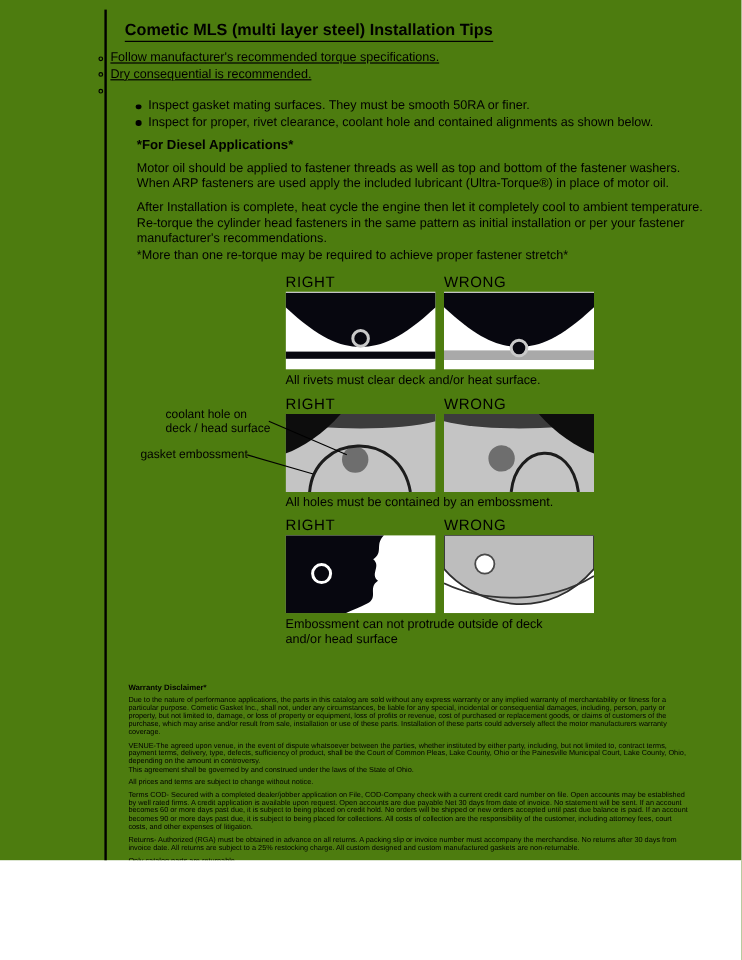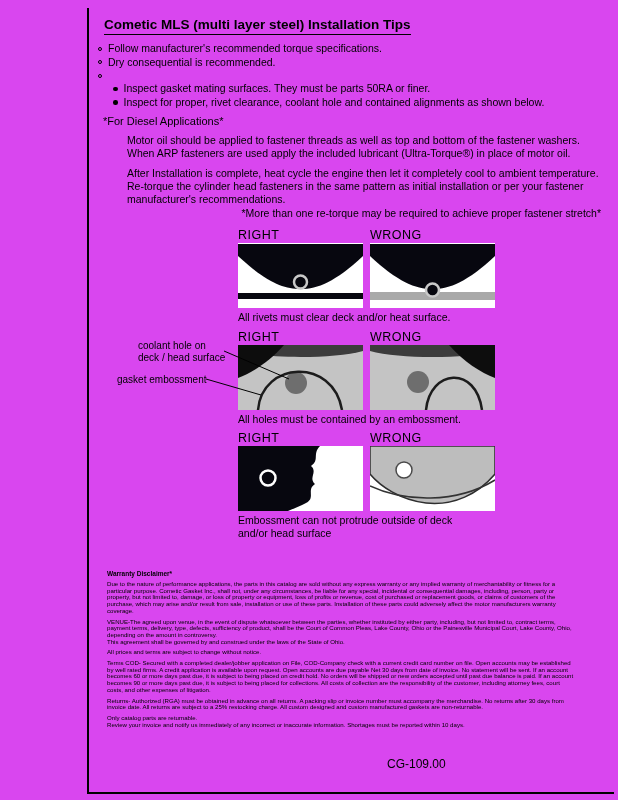--- a/index.html
+++ b/index.html
@@ -1,41 +1,41 @@
 <!DOCTYPE html>
 <html><head>
 <meta charset="utf-8">
 <style>
   * { margin:0; padding:0; box-sizing:border-box; }
   html,body { background:#ffffff; }
   .page {
-    position:relative; width:618px; height:800px; background:#d946ef;
+    position:relative; width:618px; height:717px; background:#4d7c0f;
     font-family:"Liberation Sans", sans-serif; color:#000; overflow:hidden;padding-left:12px;
   }
   .abs { position:absolute; }
 
   .left-rule  { left:87px; top:8px; width:2px; height:786px; background:#000; }
   .bottom-rule{ left:87px; top:792px; width:527px; height:2px; background:#000; }
 
   .title {
     left:104px; top:17px; font-size:13.5px; font-weight:bold;
     border-bottom:1.5px solid #000; padding-bottom:2px; display:inline-block;
   }
 
-  .bullet-list { left:98px; top:42px; width:480px; }
+  .bullet-list { left:82px; top:42px; width:480px;text-decoration:underline; }
   .sub-list    { left:113px; top:82px; width:470px; }
   .bullet-item { display:flex; align-items:flex-start; gap:6px; font-size:10.5px; line-height:13.5px; }
   .marker-open   { width:4px; height:4px; border:1px solid #000; border-radius:50%; margin-top:4.5px; flex:none; }
   .marker-filled { width:4.5px; height:4.5px; background:#000; border-radius:50%; margin-top:4.5px; flex:none; }
 
-  .diesel-heading { left:103px; top:115px; font-size:11px; font-weight:normal; }
-  .para { left:114px; width:474px; font-size:10.5px; line-height:13.2px; white-space:pre-line;margin-left:13px; }
+  .diesel-heading { left:114px; top:115px; font-size:11px; font-weight:bold; }
+  .para { left:114px; width:474px; font-size:10.5px; line-height:13.2px; white-space:pre-line; }
   #para1 { top:134px; }
   #para2 { top:167px; }
-  #para3 { top:207px;text-align:right; }
+  #para3 { top:207px; }
 
   .dlabel  { width:125px; font-size:12.5px; letter-spacing:0.5px; }
   .fig     { width:125px; height:65px; display:block; }
   .caption { font-size:10.5px; white-space:pre-line; line-height:12.5px; }
 
   .callout { font-size:10px; line-height:11.5px; white-space:pre-line; }
   .callout-lines { left:0; top:330px; width:618px; height:100px; pointer-events:none; }
 
   .disclaimer { left:107px; top:570px; width:470px; }
   .disclaimer h3 { font-size:6.5px; font-weight:bold; margin-bottom:4px; }
@@ -63,21 +63,21 @@
       <span>Dry consequential is recommended.</span>
     </div>
     <div class="bullet-item">
       <span class="marker-open"></span>
     </div>
   </div>
 
   <div class="abs sub-list">
     <div class="bullet-item">
       <span class="marker-filled"></span>
-      <span>Inspect gasket mating surfaces.  They must be parts 50RA or finer.</span>
+      <span>Inspect gasket mating surfaces.  They must be smooth 50RA or finer.</span>
     </div>
     <div class="bullet-item">
       <span class="marker-filled"></span>
       <span>Inspect for proper, rivet clearance, coolant hole and contained alignments as shown below.</span>
     </div>
   </div>
 
   <h2 class="abs diesel-heading">*For Diesel Applications*</h2>
   <p id="para1" class="abs para">Motor oil should be applied to fastener threads as well as top and bottom of the fastener washers.
 When ARP fasteners are used apply the included lubricant (Ultra-Torque®) in place of motor oil.</p>

